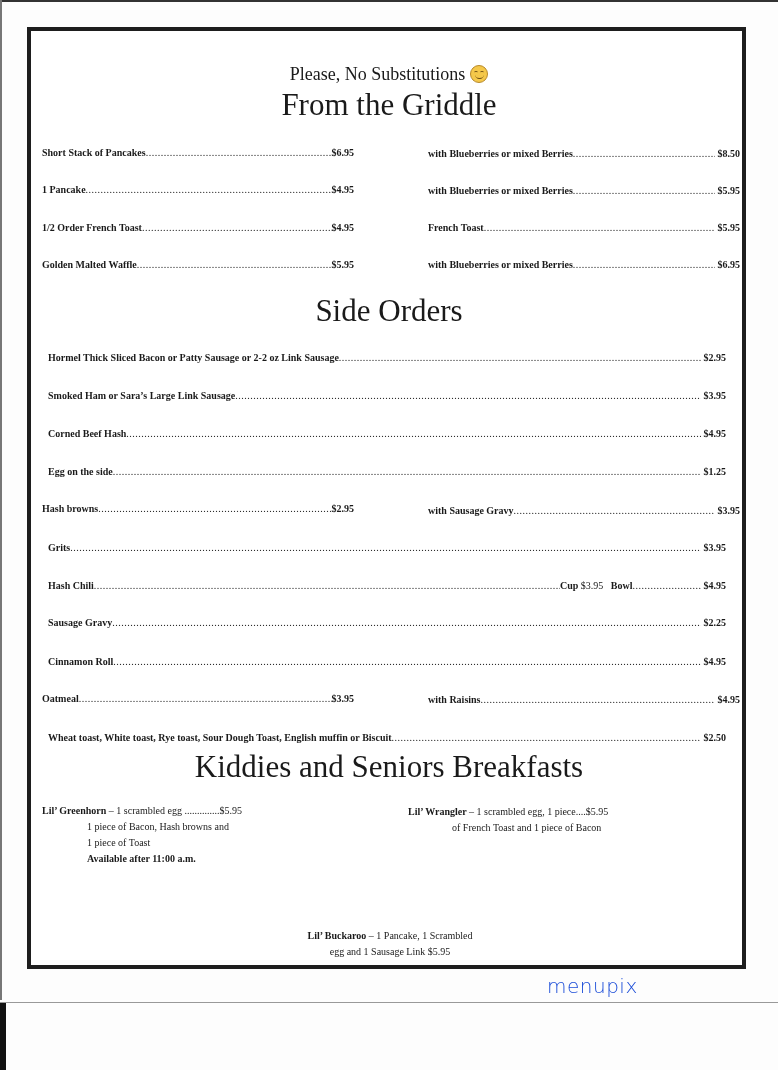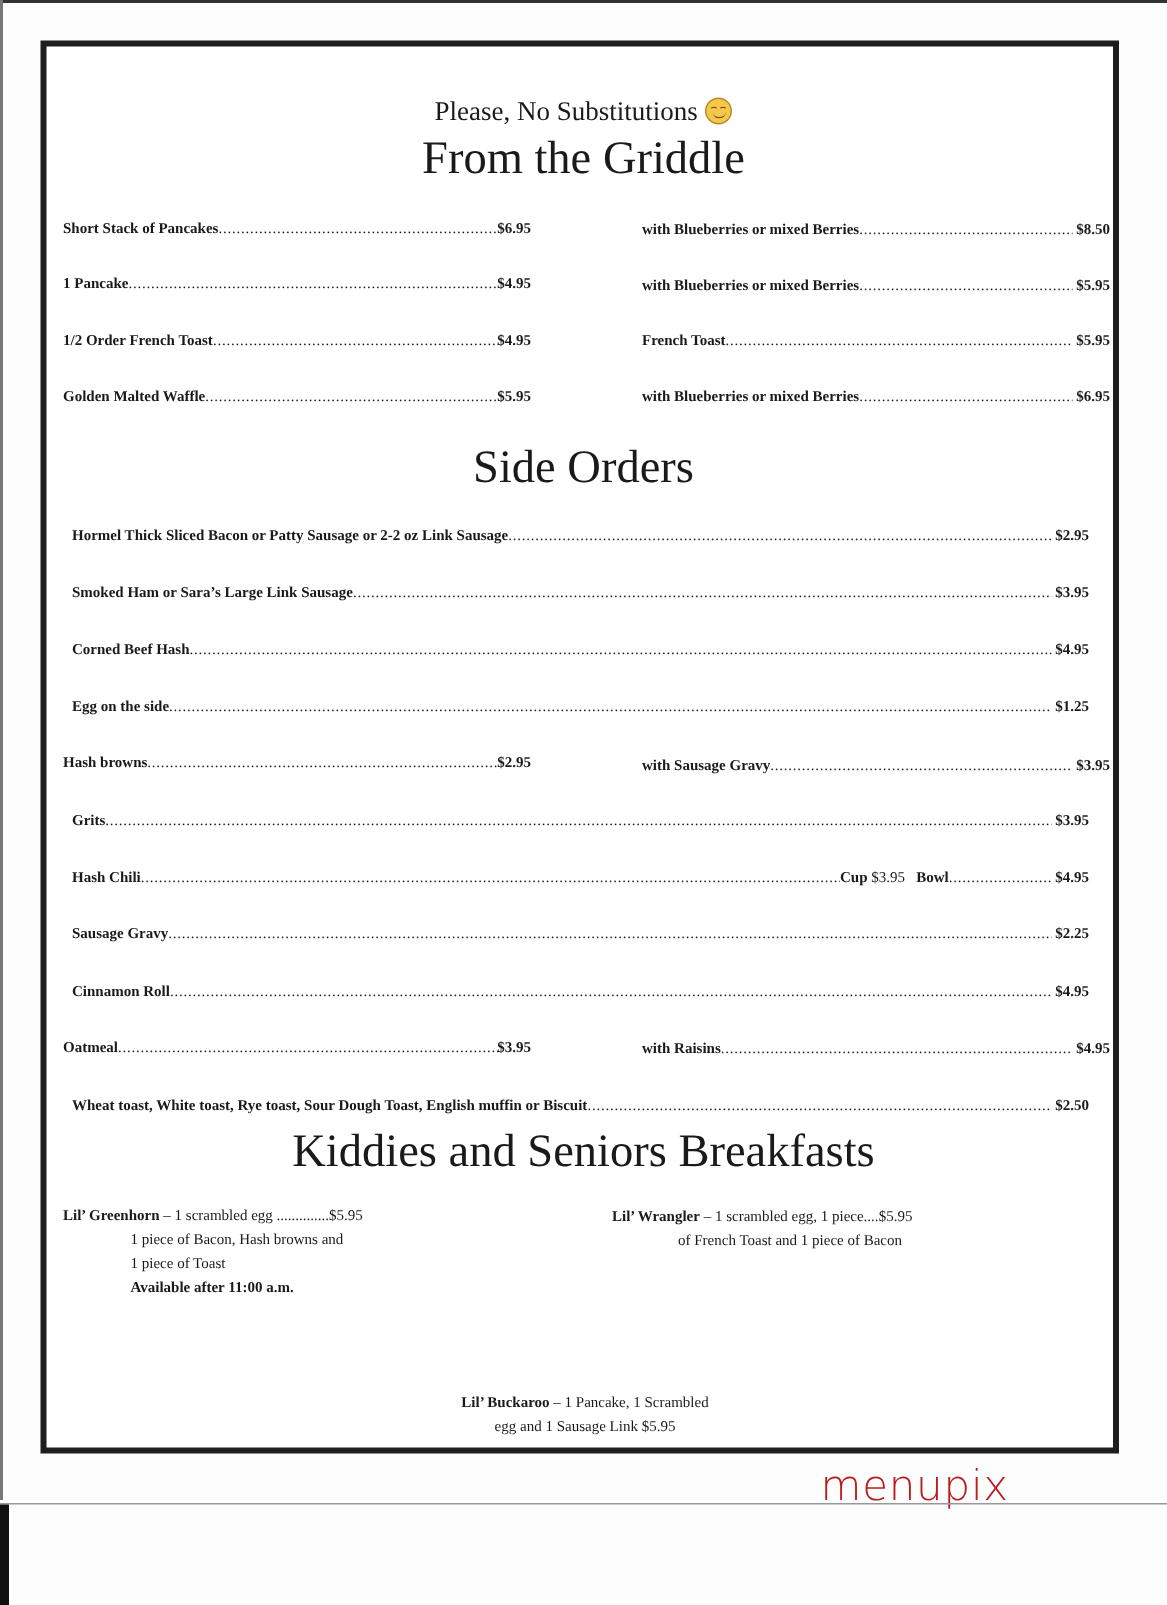--- a/index.html
+++ b/index.html
@@ -12,21 +12,21 @@
   .frame {
     position: absolute; left: 27px; top: 27px; width: 719px; height: 942px;
     border: 4px solid #1e1e1e; background: #fff;
   }
 
   .page-bottom-line { position: absolute; left: 0; top: 1002px; width: 778px; height: 1px; background: #999; }
   .black-strip { position: absolute; left: 0; top: 1003px; width: 6px; height: 67px; background: #111; }
 
   .watermark {
     position: absolute; left: 547px; top: 974px; font-family: "DejaVu Sans", sans-serif;
-    font-size: 28px; color: #b91c1c; letter-spacing: 0.5px; font-weight: 300;
+    font-size: 20px; color: #1d4ed8; letter-spacing: 0.5px; font-weight: 300;
   }
 
   .abs { position: absolute; white-space: nowrap; }
 
   .subtitle { font-size: 18px; left: 0; width: 778px; text-align: center; top: 64px; }
   .smiley {
     display: inline-block; width: 18px; height: 18px; border-radius: 50%;
     background: #f5c84a; border: 1px solid #b8892a; vertical-align: -3px; margin-left: 5px; position: relative;
   }
   .smiley::before, .smiley::after {

